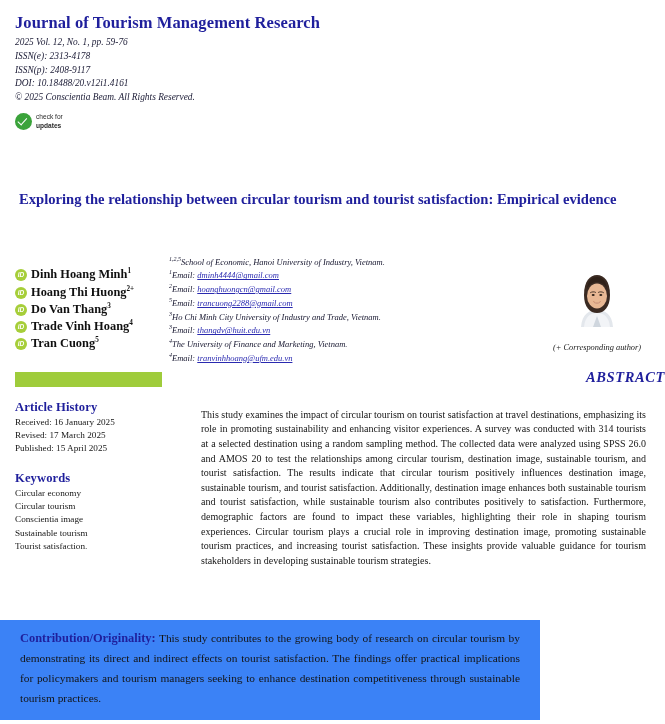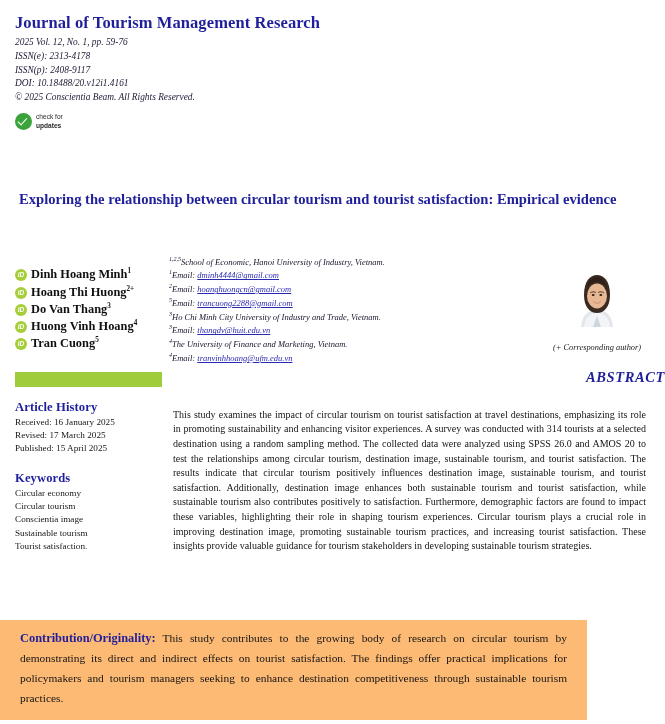--- a/index.html
+++ b/index.html
@@ -213,20 +213,21 @@
     font-size: 14.5px;
     letter-spacing: 0.6px;
     color: #1f1f9c;
   }
 
   
   .body-zone {
     display: flex;
     margin-top: 13px;
     align-items: flex-start;
+    gap: 28px;
   }
   .meta-col {
     width: 152px;
     flex: none;
     padding-left: 6px;
     box-sizing: border-box;
   }
   .meta-heading {
     font-family: "Liberation Serif", serif;
     font-weight: bold;
@@ -254,24 +255,24 @@
     text-justify: inter-word;
     color: #141414;
     margin: 8px;
   }
 
   
   .contribution {
     position: absolute;
     left: 0;
     top: 620px;
-    width: 587px;
+    width: 540px;
     box-sizing: border-box;
     padding: 8px 20px 12px 20px;
-    background: #fdba74;
+    background: #3b82f6;
   }
   .contribution-text {
     font-size: 11.4px;
     line-height: 1.72;
     text-align: justify;
     text-justify: inter-word;
     color: #141414;
     margin: 0;
   }
   .contribution-label {
@@ -318,21 +319,21 @@
       <div class="author-row">
         <span class="orcid-icon"></span>
         <span class="author-name"><span>Hoang Thi Huong</span><sup>2+</sup></span>
       </div>
       <div class="author-row">
         <span class="orcid-icon"></span>
         <span class="author-name"><span>Do Van Thang</span><sup>3</sup></span>
       </div>
       <div class="author-row">
         <span class="orcid-icon"></span>
-        <span class="author-name"><span>Huong Vinh Hoang</span><sup>4</sup></span>
+        <span class="author-name"><span>Trade Vinh Hoang</span><sup>4</sup></span>
       </div>
       <div class="author-row">
         <span class="orcid-icon"></span>
         <span class="author-name"><span>Tran Cuong</span><sup>5</sup></span>
       </div>
     </div>
 
     <div class="affil-col">
       <div class="affil-line"><sup>1,2,5</sup><span>School of Economic, Hanoi University of Industry, Vietnam.</span></div>
       <div class="affil-line"><sup>1</sup><span class="email-label">Email:</span> <span class="email">dminh4444@gmail.com</span></div>

